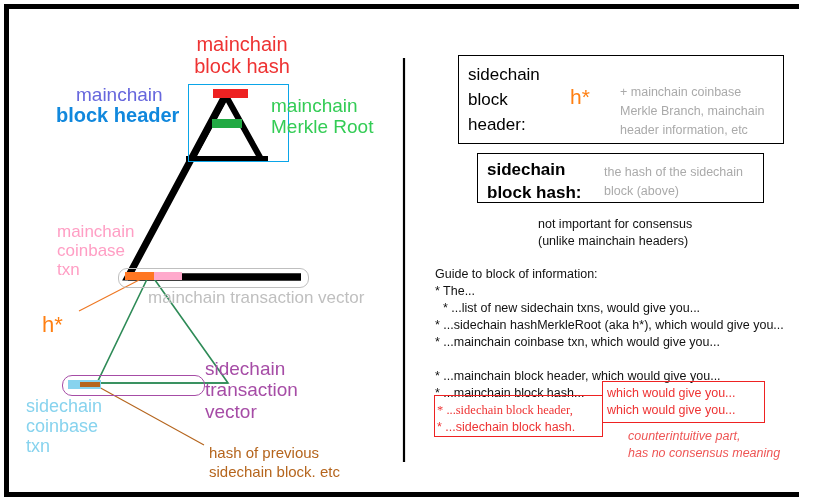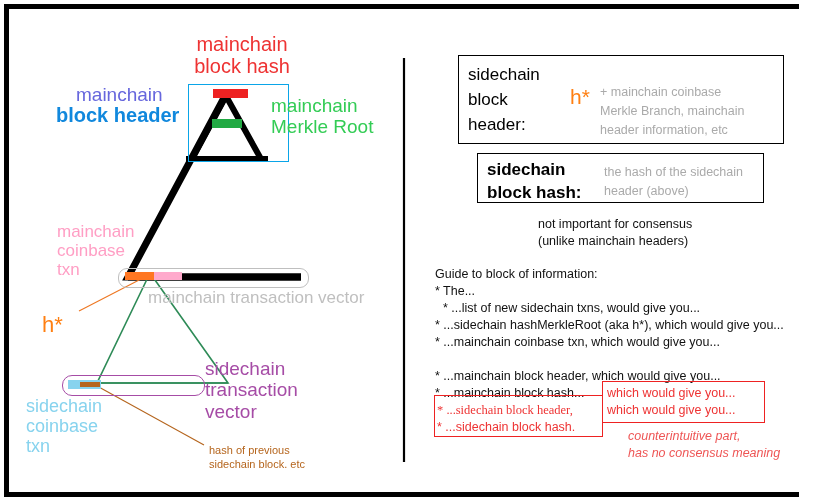--- a/index.html
+++ b/index.html
@@ -127,42 +127,42 @@
   <div class="lbl" style="left:148px; top:288px; font-size:17px; color:#bfbfbf;">mainchain transaction vector</div>
 
   <div class="lbl" style="left:205px; top:358px; font-size:19px; color:#a64ca6;">sidechain
 transaction
 vector</div>
 
   <div class="lbl" style="left:26px; top:396px; font-size:18px; color:#87d3ee;">sidechain
 coinbase
 txn</div>
 
-  <div class="lbl" style="left:209px; top:444px; font-size:11px; color:#b5651d; line-height:1.25;">hash of previous
+  <div class="lbl" style="left:209px; top:444px; font-size:15px; color:#b5651d; line-height:1.25;">hash of previous
 sidechain block. etc</div>
 
   <div class="box" style="left:458px; top:55px; width:326px; height:89px;"></div>
 
   <div class="lbl" style="left:468px; top:62px; font-size:17px; color:#000000; line-height:1.48;">sidechain
 block
 header:</div>
 
   <div class="lbl" style="left:570px; top:85px; font-size:21px; color:#ff7f11;">h*</div>
 
-  <div class="lbl" style="left:600px; top:83px; font-size:12.5px; color:#aaaaaa; line-height:1.52;">+ mainchain coinbase
+  <div class="lbl" style="left:620px; top:83px; font-size:12.5px; color:#aaaaaa; line-height:1.52;">+ mainchain coinbase
 Merkle Branch, mainchain
 header information, etc</div>
 
   <div class="box" style="left:477px; top:153px; width:287px; height:50px;"></div>
 
   <div class="lbl" style="left:487px; top:159px; font-size:17px; color:#000000; font-weight:bold; line-height:1.35;">sidechain
 block hash:</div>
 
   <div class="lbl" style="left:604px; top:163px; font-size:12.5px; color:#aaaaaa; line-height:1.55;">the hash of the sidechain
-header (above)</div>
+block (above)</div>
 
   <div class="lbl" style="left:538px; top:216px; font-size:12.5px; color:#111111; line-height:1.38;">not important for consensus
 (unlike mainchain headers)</div>
 
   <div class="guide-line" style="left:435px; top:268px;">Guide to block of information:</div>
 
   <div class="guide-line" style="left:435px; top:285px;">* The...</div>
   <div class="guide-line" style="left:443px; top:302px;text-align:center;">* ...list of new sidechain txns, would give you...</div>
   <div class="guide-line" style="left:435px; top:319px;">* ...sidechain hashMerkleRoot (aka h*), which would give you...</div>
   <div class="guide-line" style="left:435px; top:336px;">* ...mainchain coinbase txn, which would give you...</div>

